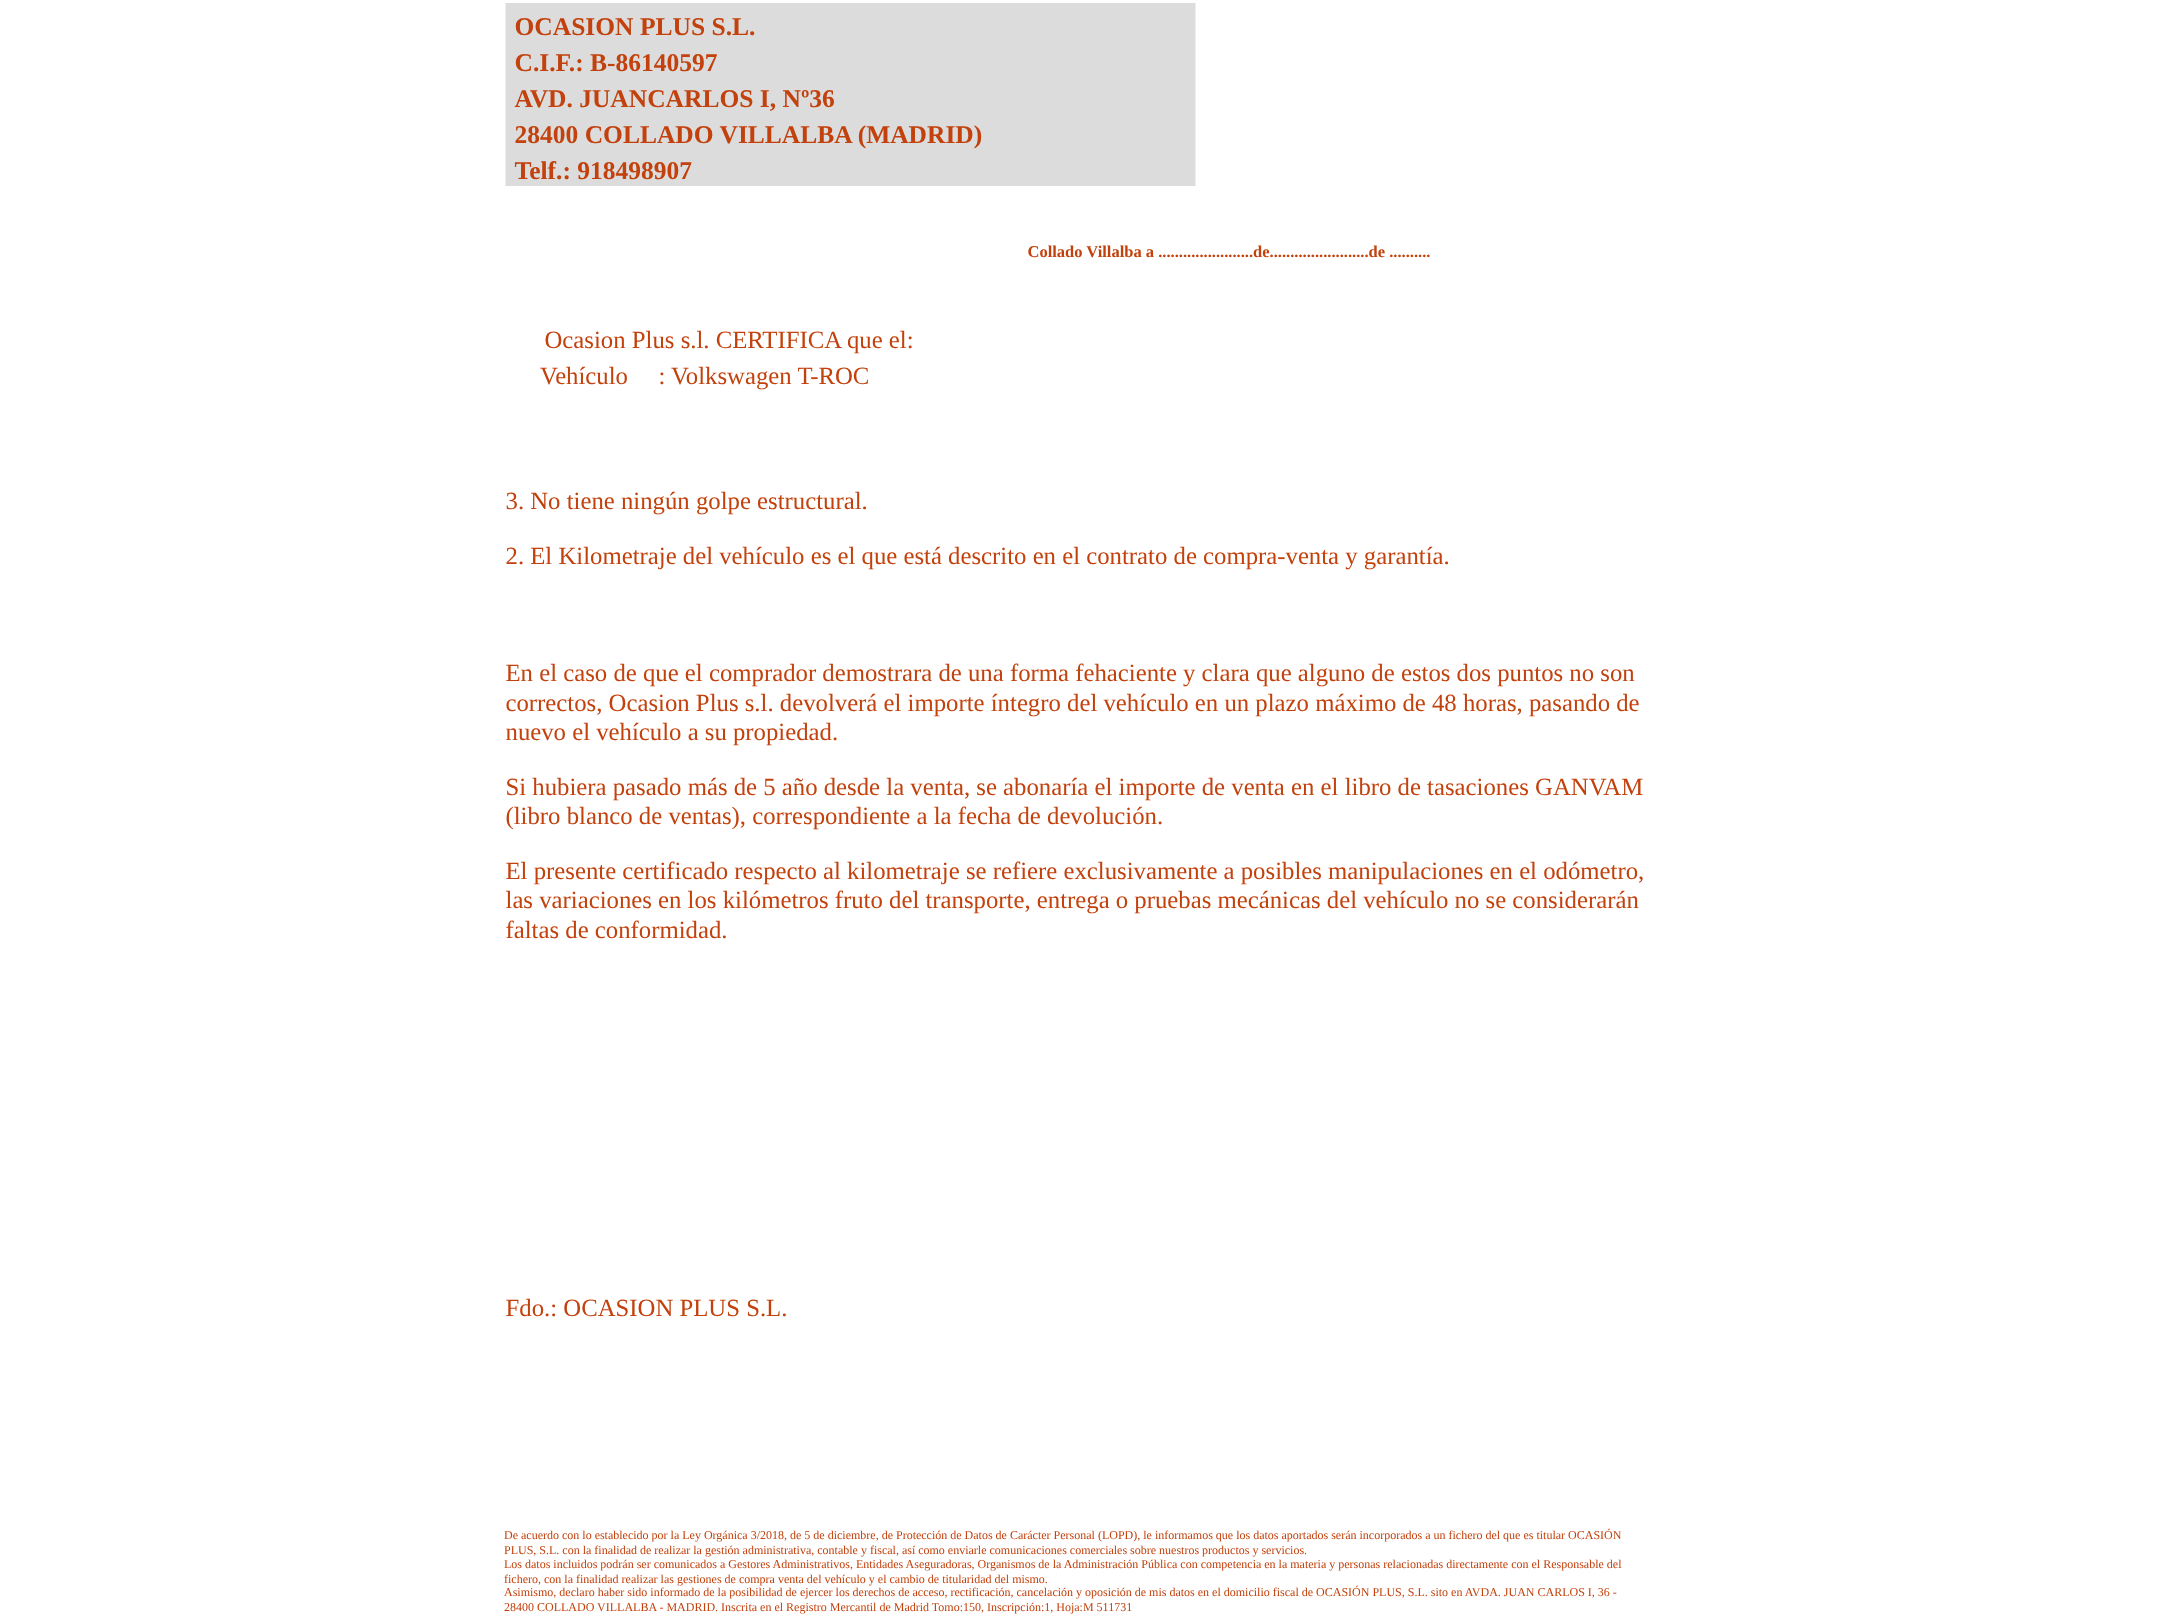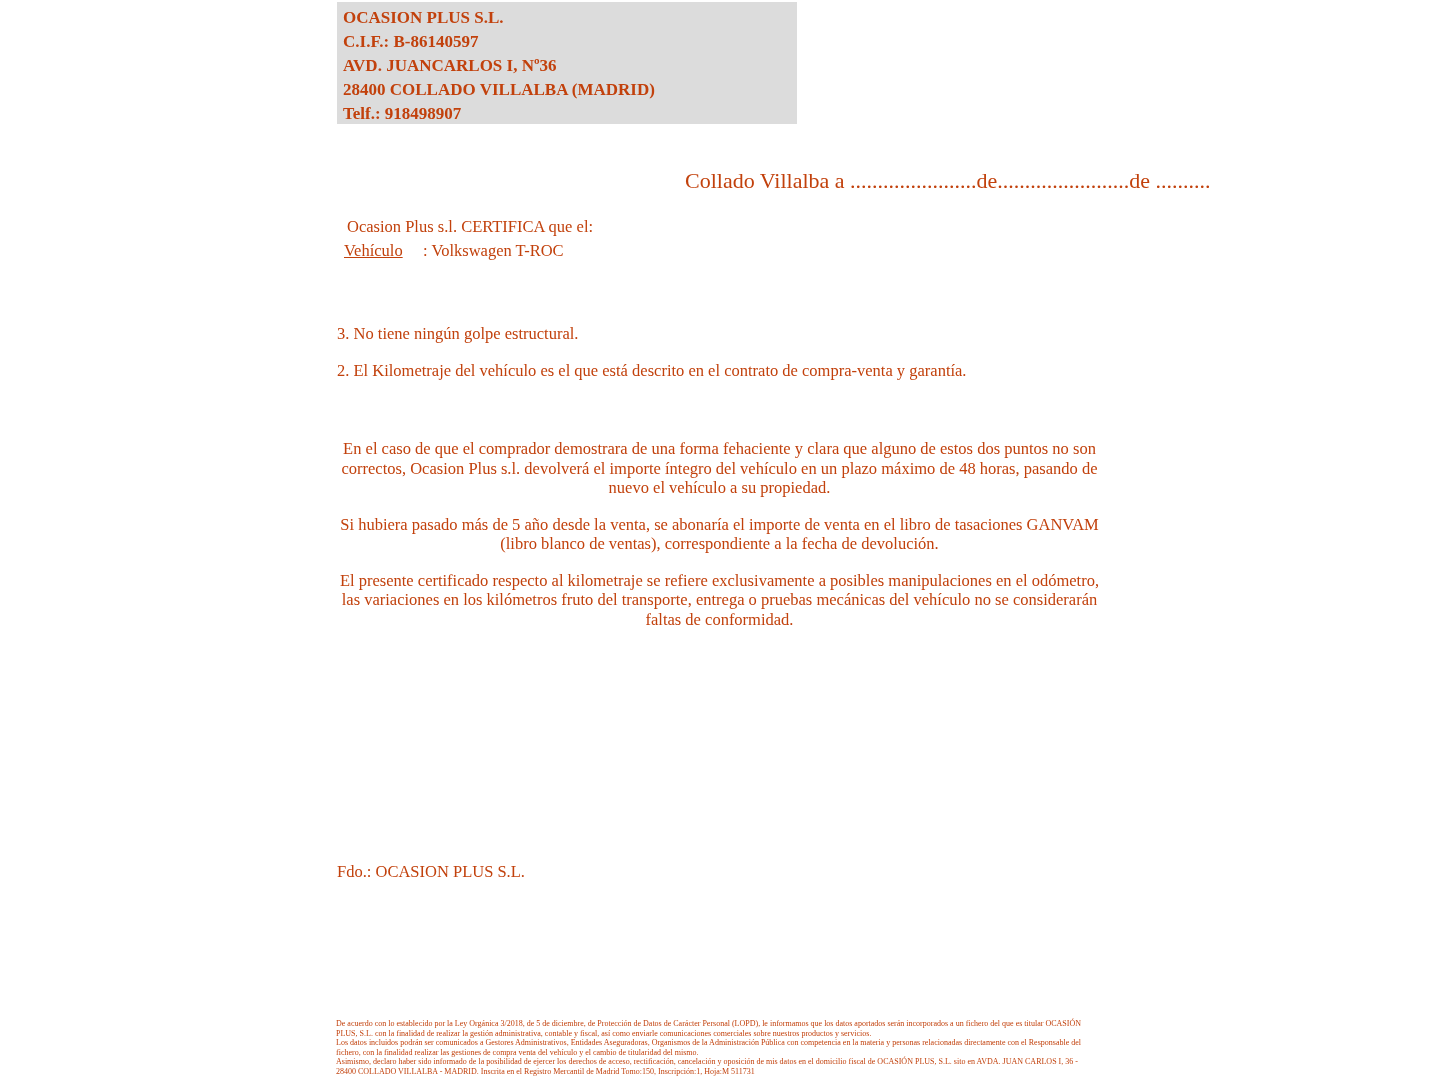--- a/index.html
+++ b/index.html
@@ -26,63 +26,62 @@
     background: #dcdcdc;
     padding: 4px 0 0 6px;
     box-sizing: border-box;
     font-weight: bold;
     font-size: 17px;
     line-height: 24px;
   }
   .date-line {
     position: absolute;
     left: 685px;
-    top: 171px;
+    top: 158px;
     width: 430px;
-    font-size: 22px;
+    font-size: 11px;
     line-height: 20px;
     white-space: nowrap;
+    font-weight: bold;
   }
   .cert-block {
     position: absolute;
-    left: 344px;
+    left: 360px;
     top: 215px;
     width: 500px;
     font-size: 16.5px;
     line-height: 23.5px;
   }
   .cert-intro {
     padding-left: 3px;
   }
   .kv-label {
     display: inline-block;
     width: 79px;
   }
   .u {
-    text-decoration: underline;
   }
   .points {
     position: absolute;
     left: 337px;
     top: 324px;
     width: 765px;
     font-size: 16.5px;
     line-height: 19.5px;
   }
   .points p {
     margin: 0 0 17.5px 0;
   }
   .paragraphs {
     position: absolute;
     left: 337px;
     top: 439px;
     width: 765px;
     font-size: 16.5px;
     line-height: 19.5px;
-    text-align: center;
   }
   .paragraphs p {
     margin: 0 0 17px 0;
   }
   .signature {
     position: absolute;
     left: 337px;
     top: 862px;
     font-size: 16.5px;
     line-height: 20px;

